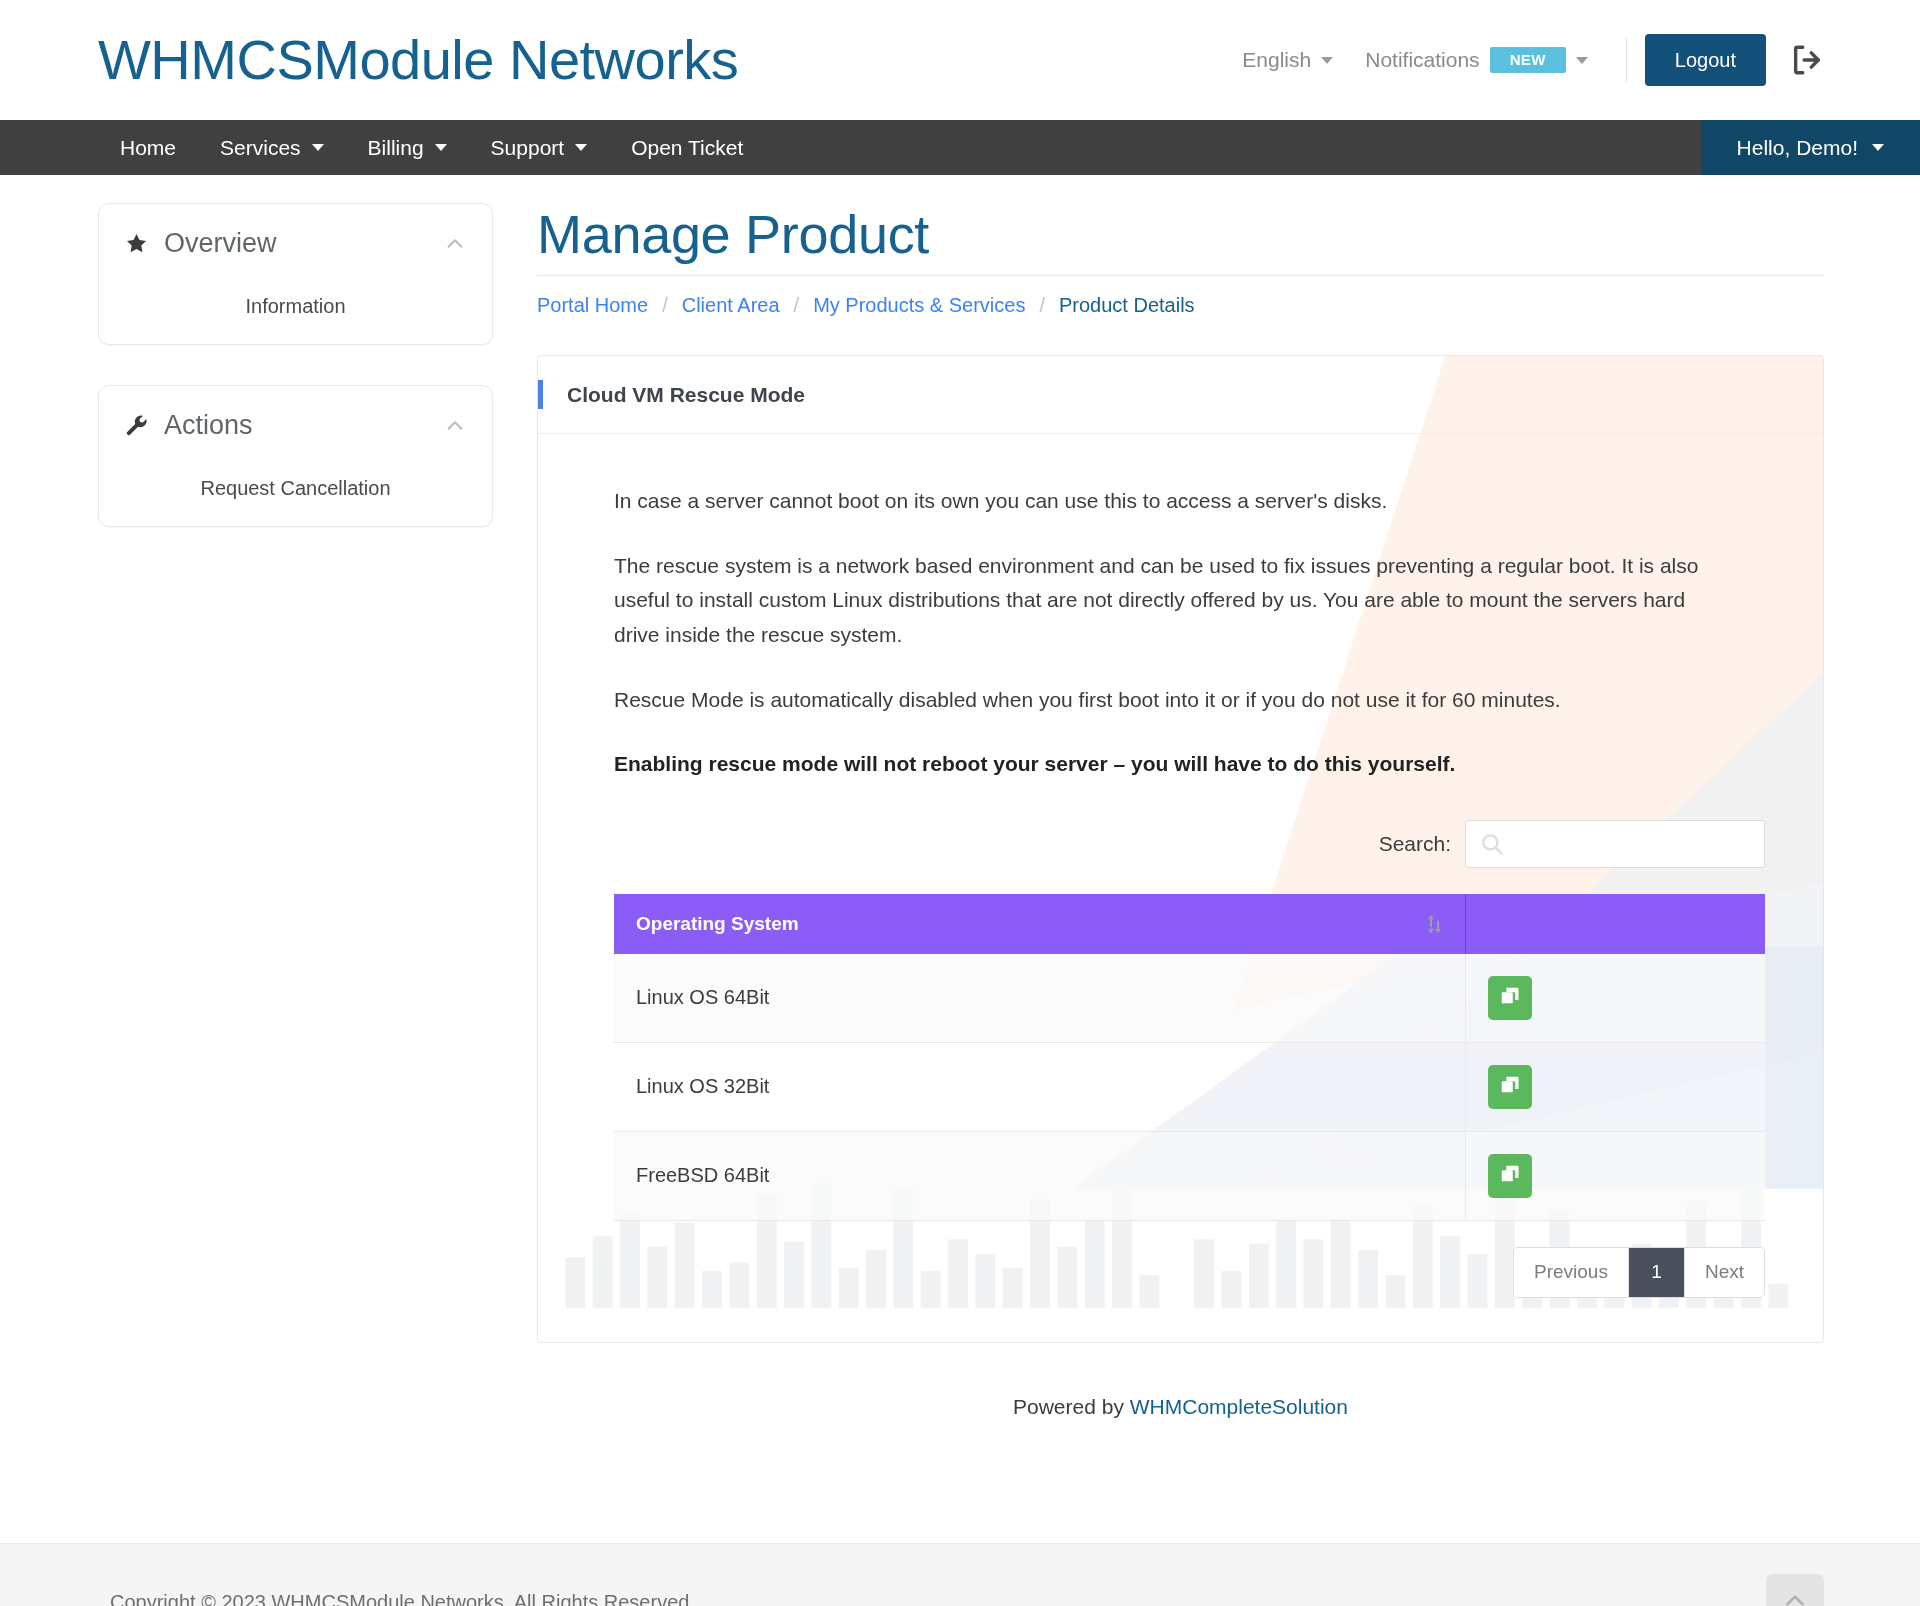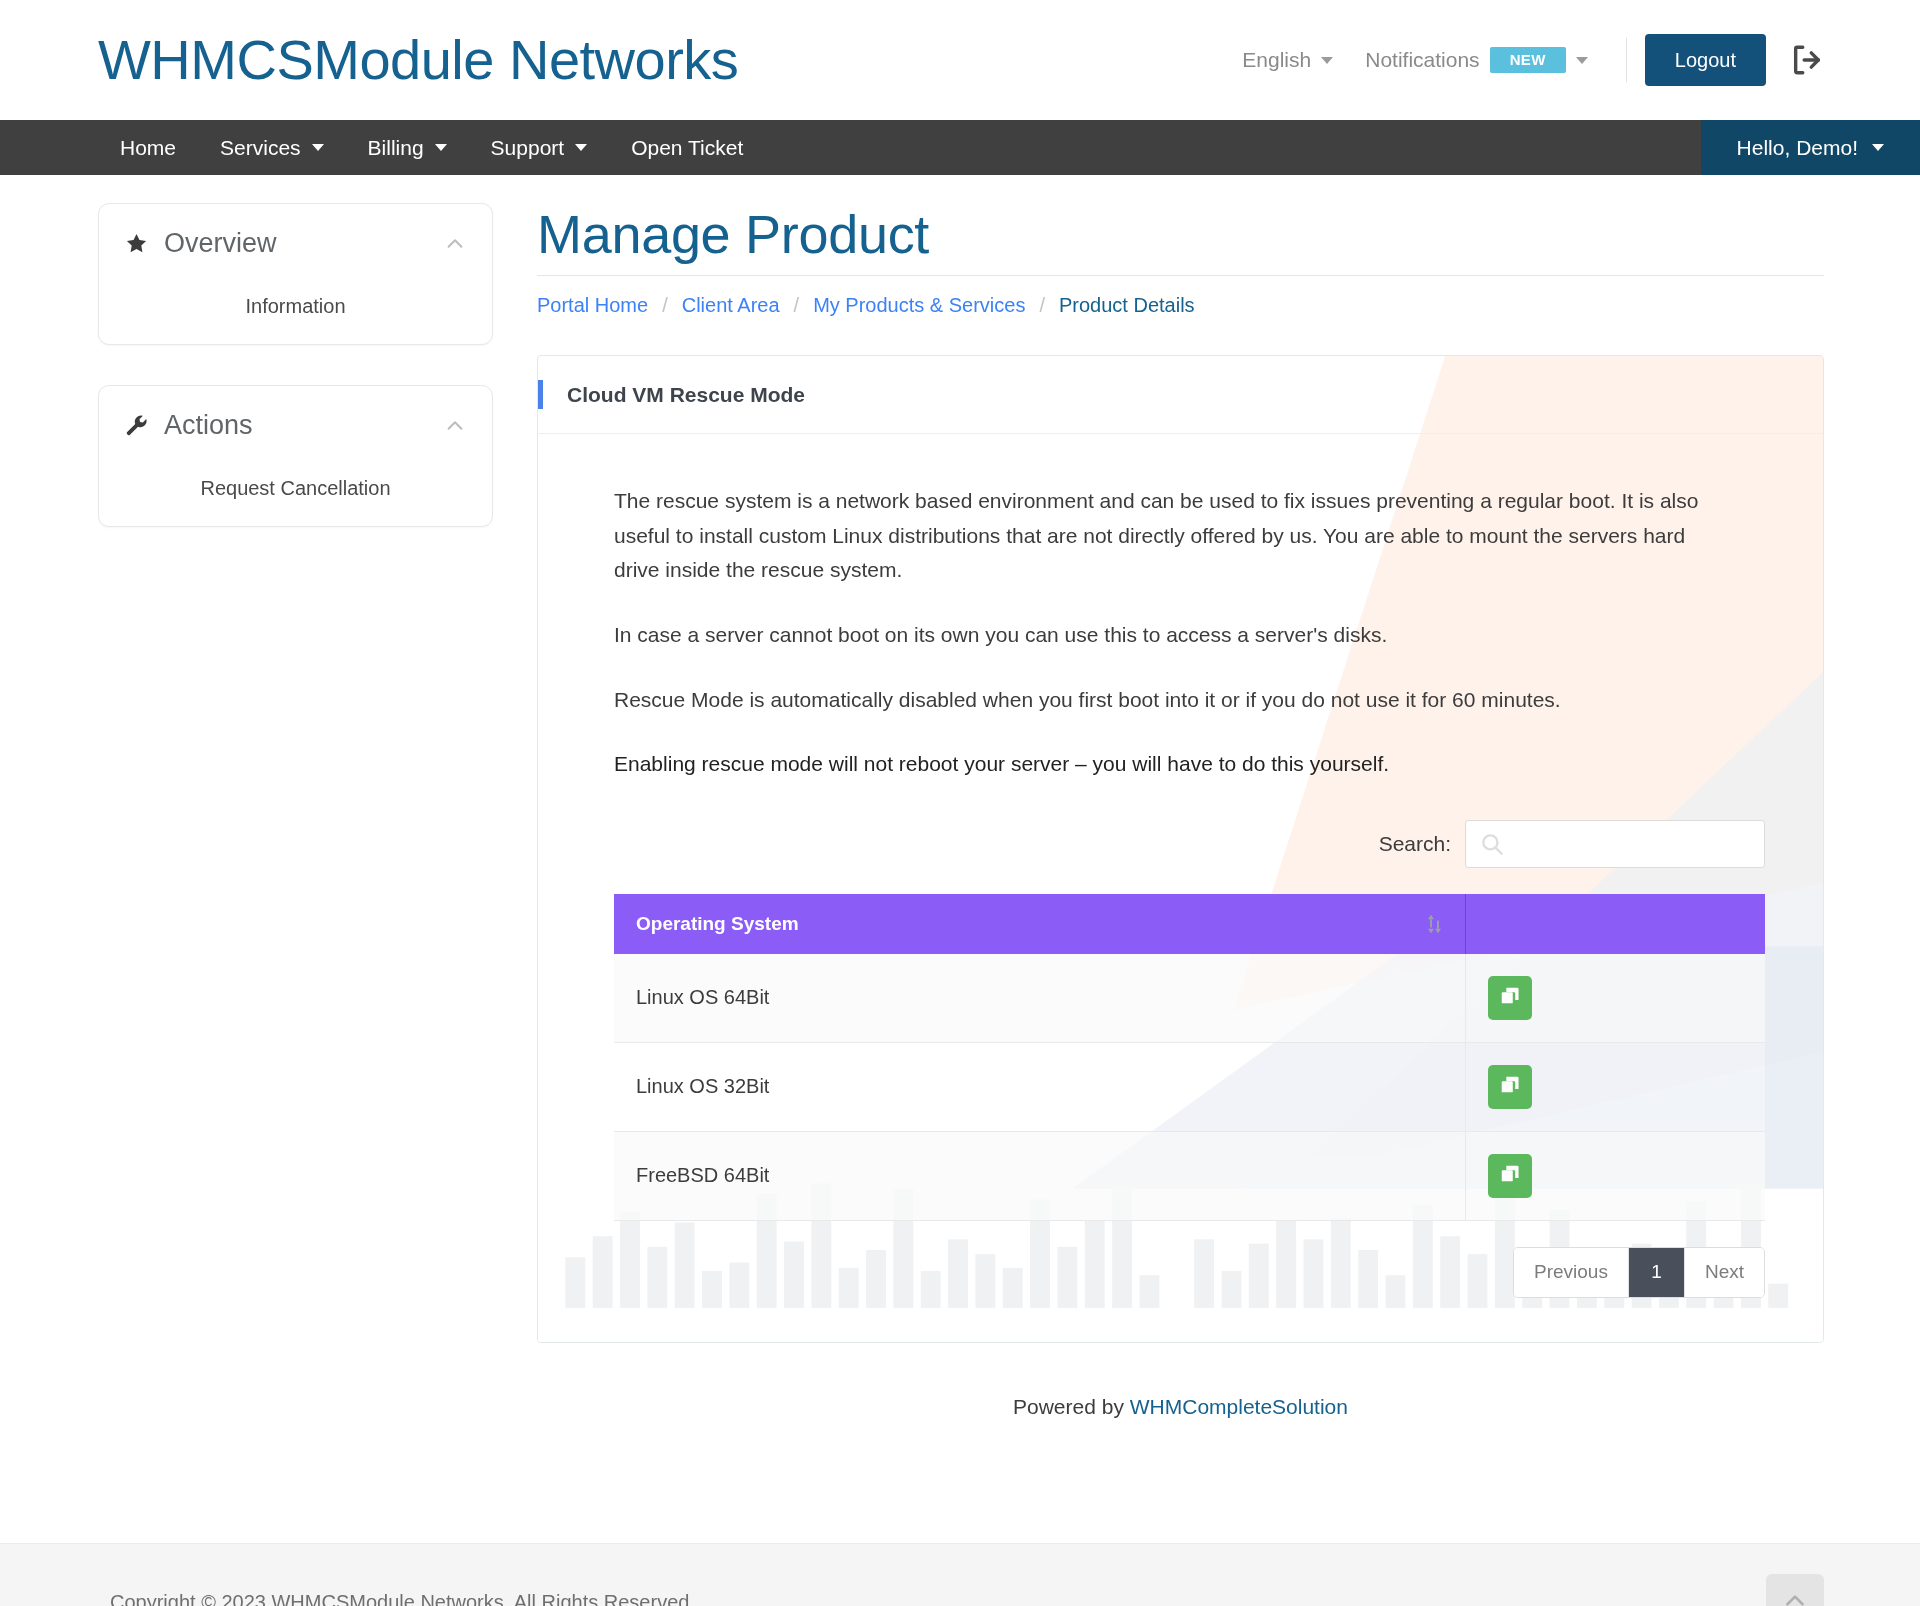--- a/index.html
+++ b/index.html
@@ -212,21 +212,21 @@
     margin-left: 24px;
   }
   .panel-body { padding: 50px 58px 44px 76px; }
   .para {
     font-size: 21px;
     line-height: 1.65;
     color: #3c3c3c;
     margin: 0 0 30px 0;
     max-width: 1115px;
   }
-  .para.bold { font-weight: normal; color: #222; margin-bottom: 18px; }
+  .para.bold { font-weight: bold; color: #222; margin-bottom: 18px; }
 
   .search-row {
     display: flex;
     align-items: center;
     justify-content: flex-end;
     margin: 38px 0 26px 0;
   }
   .search-label { font-size: 21px; color: #3c3c3c; margin-right: 14px; }
   .search-wrap { position: relative; width: 300px; }
   .search-input {
@@ -526,22 +526,22 @@
 
       <div class="panel-inner">
 
         <div class="panel-head">
           <div class="accent-bar"></div>
           <div class="panel-head-title">Cloud VM Rescue Mode</div>
         </div>
 
         <div class="panel-body">
 
+          <p class="para">In case a server cannot boot on its own you can use this to access a server's disks.</p>
           <p class="para">The rescue system is a network based environment and can be used to fix issues preventing a regular boot. It is also useful to install custom Linux distributions that are not directly offered by us. You are able to mount the servers hard drive inside the rescue system.</p>
-          <p class="para">In case a server cannot boot on its own you can use this to access a server's disks.</p>
           <p class="para">Rescue Mode is automatically disabled when you first boot into it or if you do not use it for 60 minutes.</p>
           <p class="para bold">Enabling rescue mode will not reboot your server – you will have to do this yourself.</p>
 
           <div class="search-row">
             <span class="search-label">Search:</span>
             <span class="search-wrap">
               <span class="search-glass">
                 <svg width="26" height="26" viewBox="0 0 24 24" fill="none" stroke="currentColor" stroke-width="2.2" stroke-linecap="round">
                   <circle cx="10.5" cy="10.5" r="6.5"></circle>
                   <line x1="15.5" y1="15.5" x2="21" y2="21"></line>

